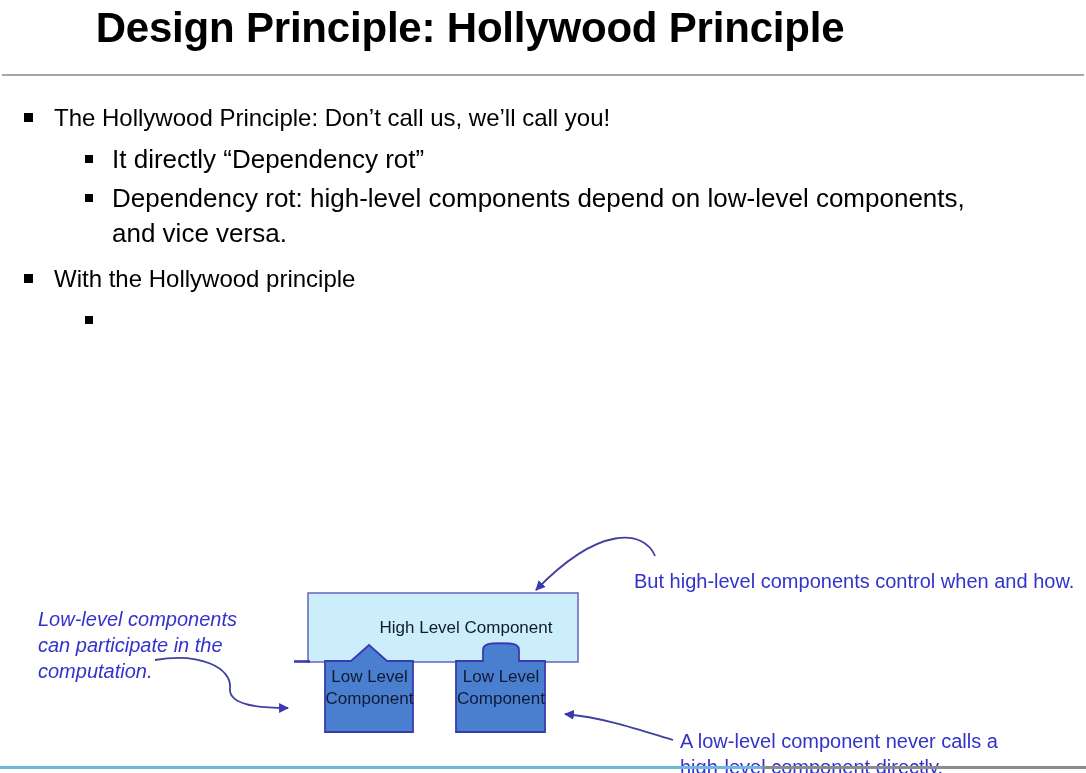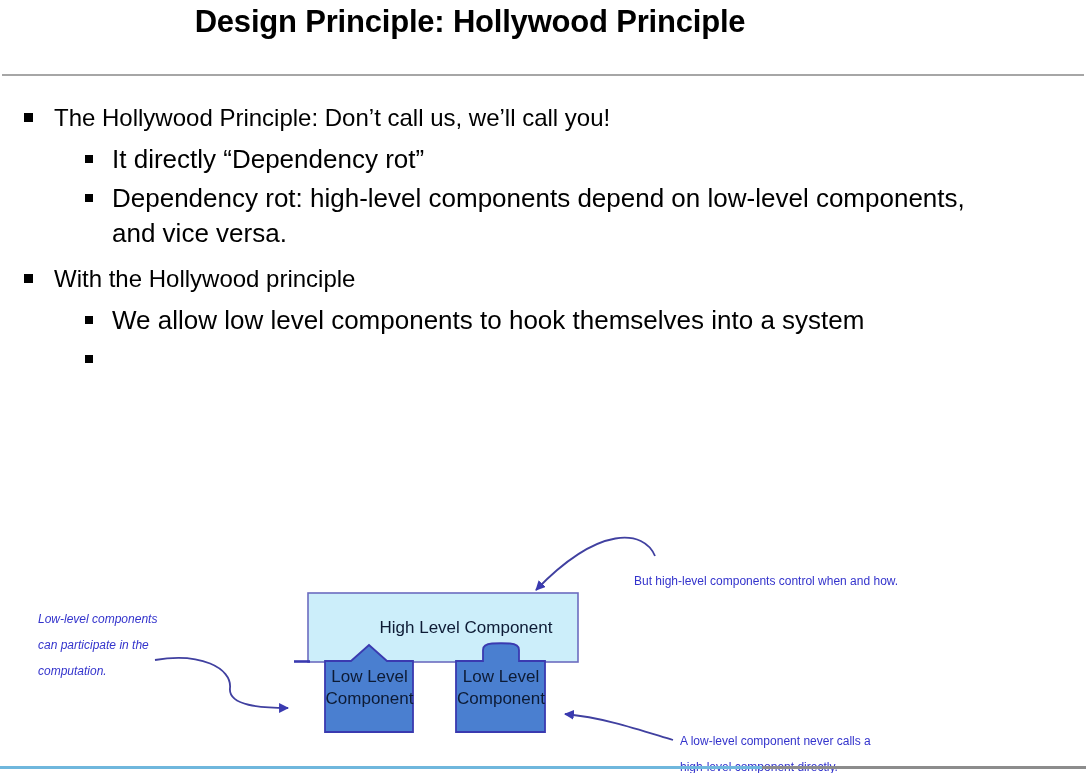--- a/index.html
+++ b/index.html
@@ -16,21 +16,21 @@
     color: #000000;
   }
 
   
   #slide-title {
     position: absolute;
     left: 0;
     top: 4px;
     width: 940px;
     text-align: center;
-    font-size: 31px;
+    font-size: 42px;
     font-weight: bold;
     letter-spacing: -0.2px;
     color: #000000;
     white-space: nowrap;
   }
   #title-rule {
     position: absolute;
     left: 2px;
     top: 74px;
     width: 1082px;
@@ -87,21 +87,21 @@
     top: 0;
     width: 1086px;
     height: 773px;
     pointer-events: none;
   }
   #diagram svg { display: block; }
 
   .ann {
     position: absolute;
     color: #3333cc;
-    font-size: 12px;
+    font-size: 20px;
     line-height: 26px;
     white-space: pre-line;
   }
   #ann-left { left: 38px; top: 606px; width: 250px; font-style: italic; }
   #ann-top-right { left: 634px; top: 568px; width: 452px; }
   #ann-bottom-right { left: 680px; top: 716px; width: 400px; margin-top: 12px; }
 
   .boxlabel {
     position: absolute;
     text-align: center;
@@ -152,24 +152,20 @@
     <div class="lvl2">
       <span class="marker"></span>
       <span class="txt">Dependency rot: high-level components depend on low-level components, and vice versa.</span>
     </div>
   </div>
 
   <div class="group">
     <div class="lvl1">
       <span class="marker"></span>
       <span class="txt">With the Hollywood principle</span>
-    </div>
-    <div class="lvl2">
-      <span class="marker"></span>
-      <span class="txt">We allow low level components to hook themselves into a system</span>
     </div>
     <div class="lvl2">
       <span class="marker"></span>
     </div>
   </div>
 
 </div>
 
 <div id="diagram">
   <svg width="1086" height="773" viewBox="0 0 1086 773" xmlns="http://www.w3.org/2000/svg">

